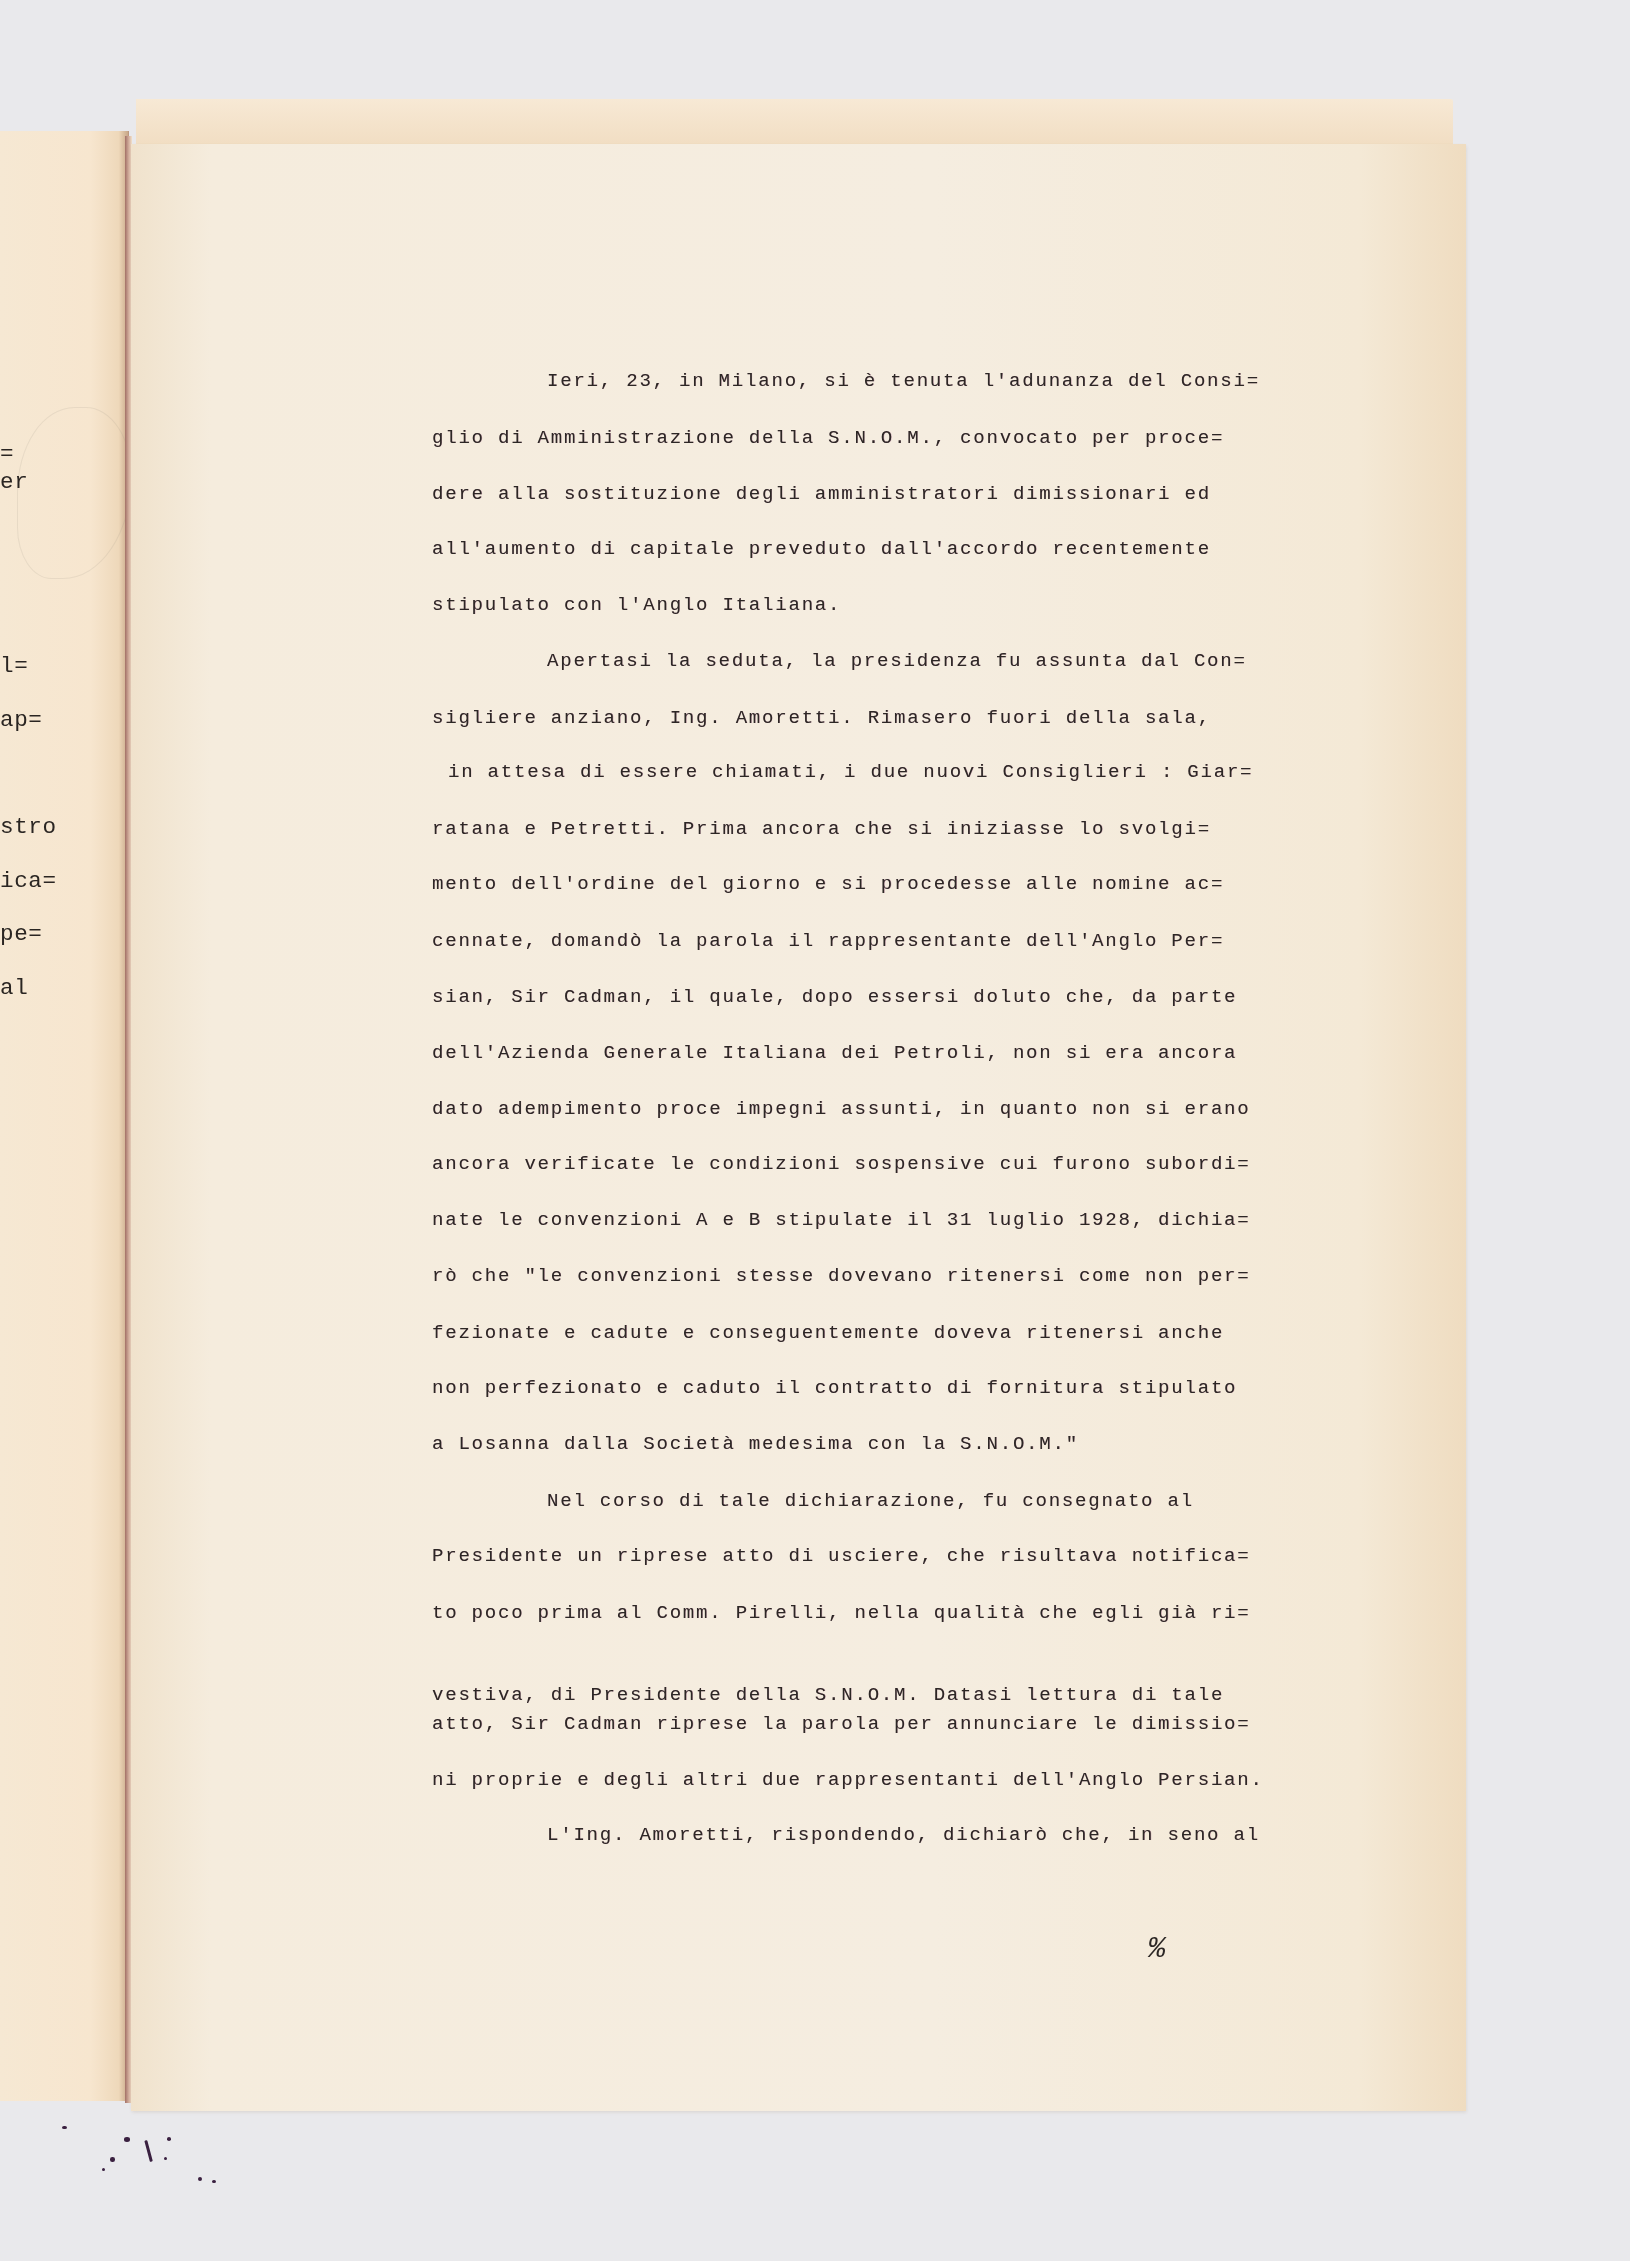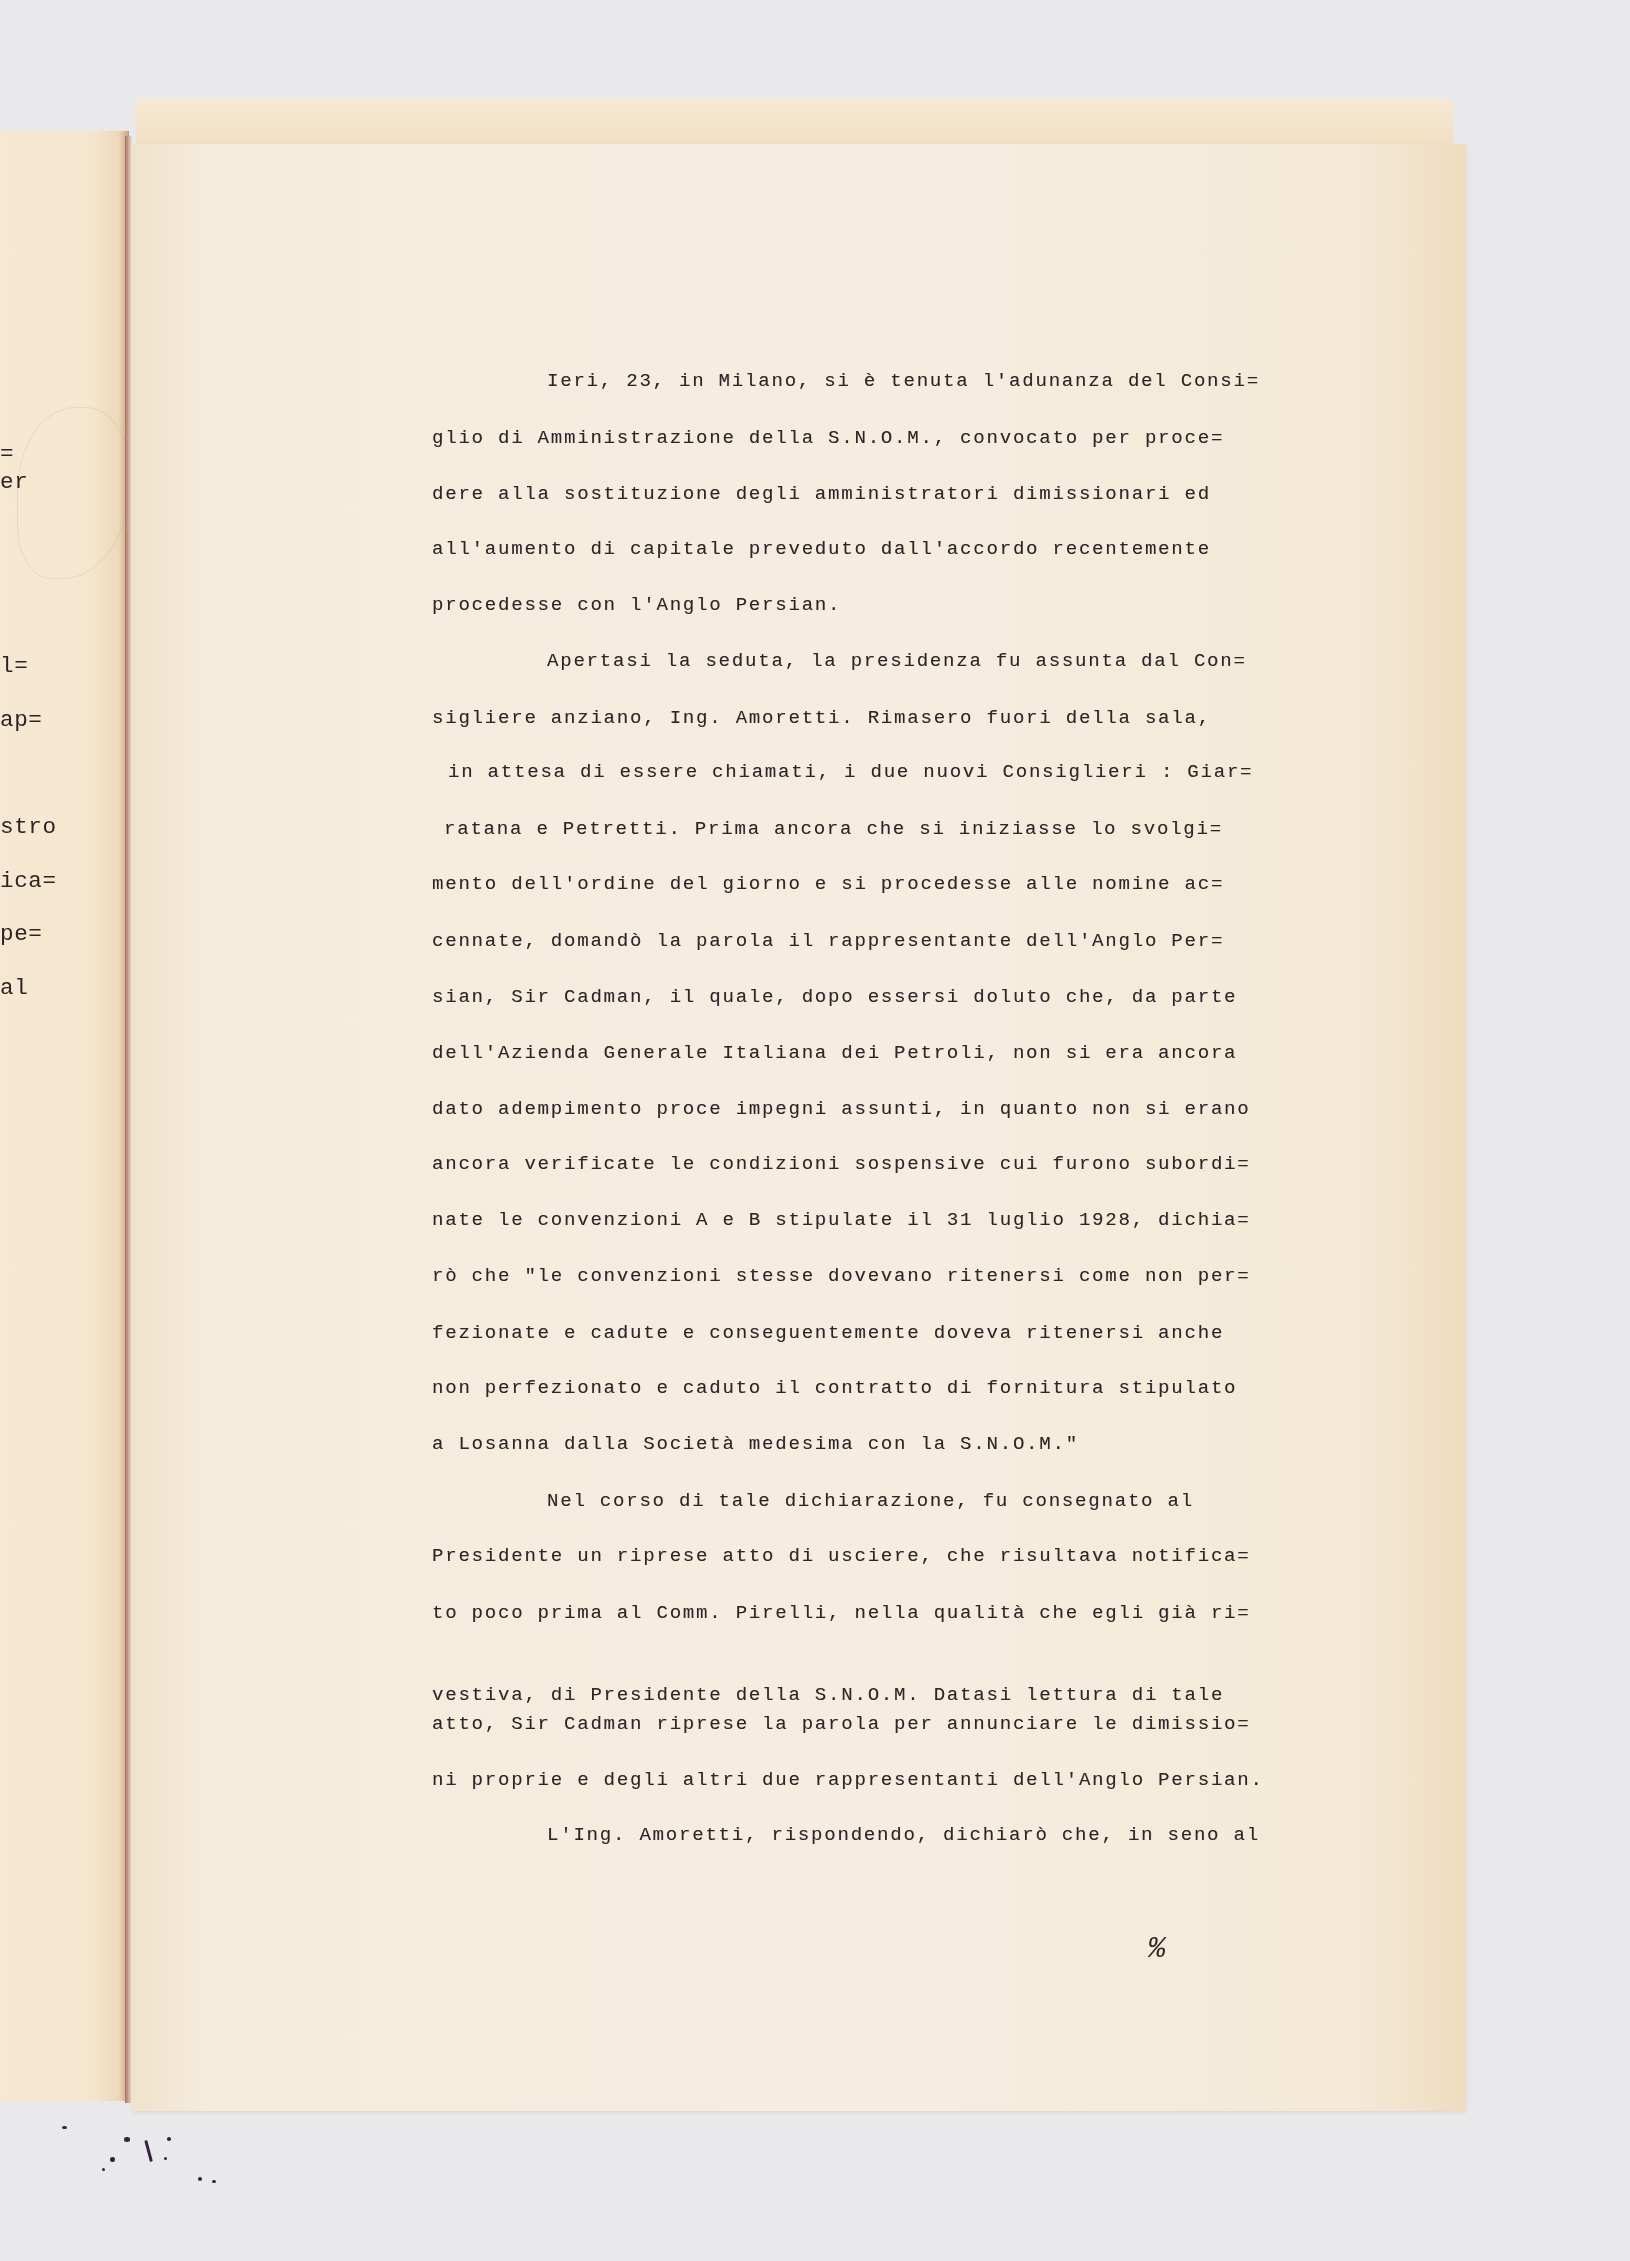--- a/index.html
+++ b/index.html
@@ -66,25 +66,25 @@
   <span class="left-fragment" style="top:868px">ica=</span>
   <span class="left-fragment" style="top:921px">pe=</span>
   <span class="left-fragment" style="top:975px">al</span>
 </div>
 
 <div id="doc-body">
   <div class="line" style="left:547px; top:370px">Ieri, 23, in Milano, si è tenuta l'adunanza del Consi=</div>
   <div class="line" style="left:432px; top:427px">glio di Amministrazione della S.N.O.M., convocato per proce=</div>
   <div class="line" style="left:432px; top:483px">dere alla sostituzione degli amministratori dimissionari ed</div>
   <div class="line" style="left:432px; top:538px">all'aumento di capitale preveduto dall'accordo recentemente</div>
-  <div class="line" style="left:432px; top:594px">procedesse con l'Anglo Persian.</div>
+  <div class="line" style="left:432px; top:594px">stipulato con l'Anglo Italiana.</div>
   <div class="line" style="left:547px; top:650px">Apertasi la seduta, la presidenza fu assunta dal Con=</div>
   <div class="line" style="left:432px; top:707px">sigliere anziano, Ing. Amoretti. Rimasero fuori della sala,</div>
   <div class="line" style="left:448px; top:761px">in attesa di essere chiamati, i due nuovi Consiglieri : Giar=</div>
-  <div class="line" style="left:444px; top:818px">ratana e Petretti. Prima ancora che si iniziasse lo svolgi=</div>
+  <div class="line" style="left:432px; top:818px">ratana e Petretti. Prima ancora che si iniziasse lo svolgi=</div>
   <div class="line" style="left:432px; top:873px">mento dell'ordine del giorno e si procedesse alle nomine ac=</div>
   <div class="line" style="left:432px; top:930px">cennate, domandò la parola il rappresentante dell'Anglo Per=</div>
   <div class="line" style="left:432px; top:986px">sian, Sir Cadman, il quale, dopo essersi doluto che, da parte</div>
   <div class="line" style="left:432px; top:1042px">dell'Azienda Generale Italiana dei Petroli, non si era ancora</div>
   <div class="line" style="left:432px; top:1098px">dato adempimento proce impegni assunti, in quanto non si erano</div>
   <div class="line" style="left:432px; top:1153px">ancora verificate le condizioni sospensive cui furono subordi=</div>
   <div class="line" style="left:432px; top:1209px">nate le convenzioni A e B stipulate il 31 luglio 1928, dichia=</div>
   <div class="line" style="left:432px; top:1265px">rò che "le convenzioni stesse dovevano ritenersi come non per=</div>
   <div class="line" style="left:432px; top:1322px">fezionate e cadute e conseguentemente doveva ritenersi anche</div>
   <div class="line" style="left:432px; top:1377px">non perfezionato e caduto il contratto di fornitura stipulato</div>

